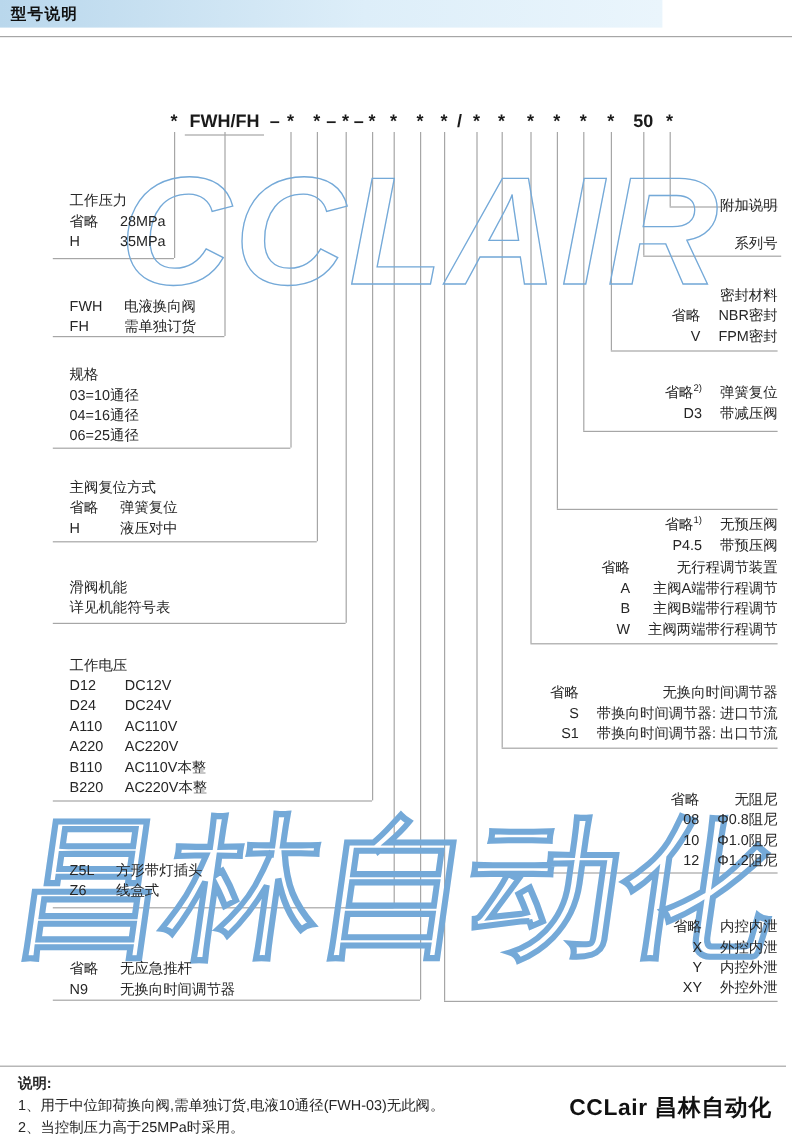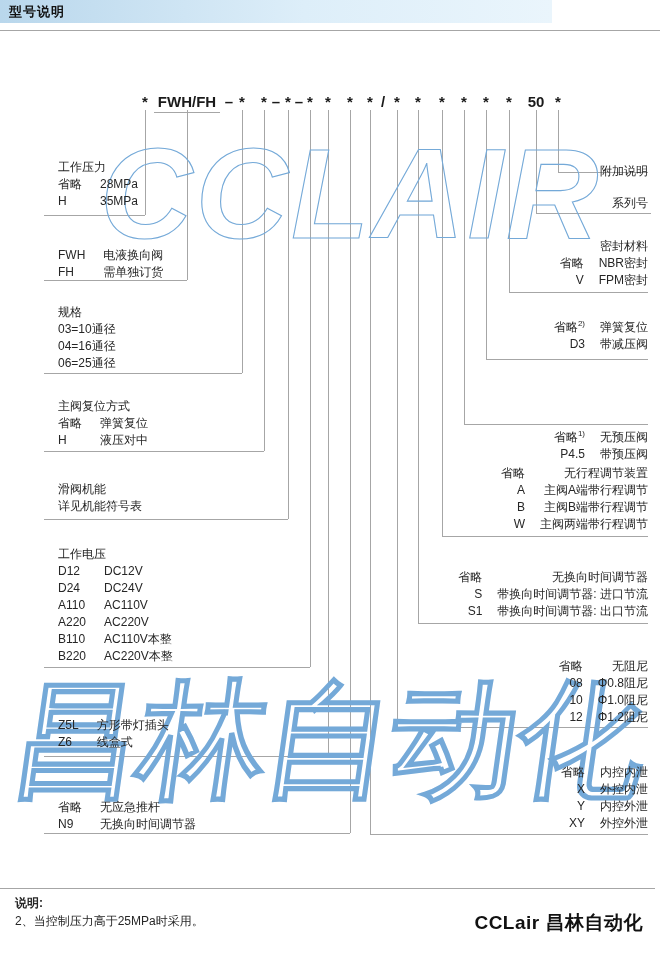--- a/index.html
+++ b/index.html
@@ -224,17 +224,18 @@
         <div class="desc">外控内泄</div>
         <div class="code">Y</div>
         <div class="desc">内控外泄</div>
         <div class="code">XY</div>
         <div class="desc">外控外泄</div>
       </div>
     </div>
 
   <div class="notes">
     <div class="ntitle">说明:</div>
+    <div>1、用于中位卸荷换向阀,需单独订货,电液10通径(FWH-03)无此阀。</div>
     <div>2、当控制压力高于25MPa时采用。</div>
   </div>
 
   <div class="logo">CCLair 昌林自动化</div>
 </div>
 
 </body></html>

